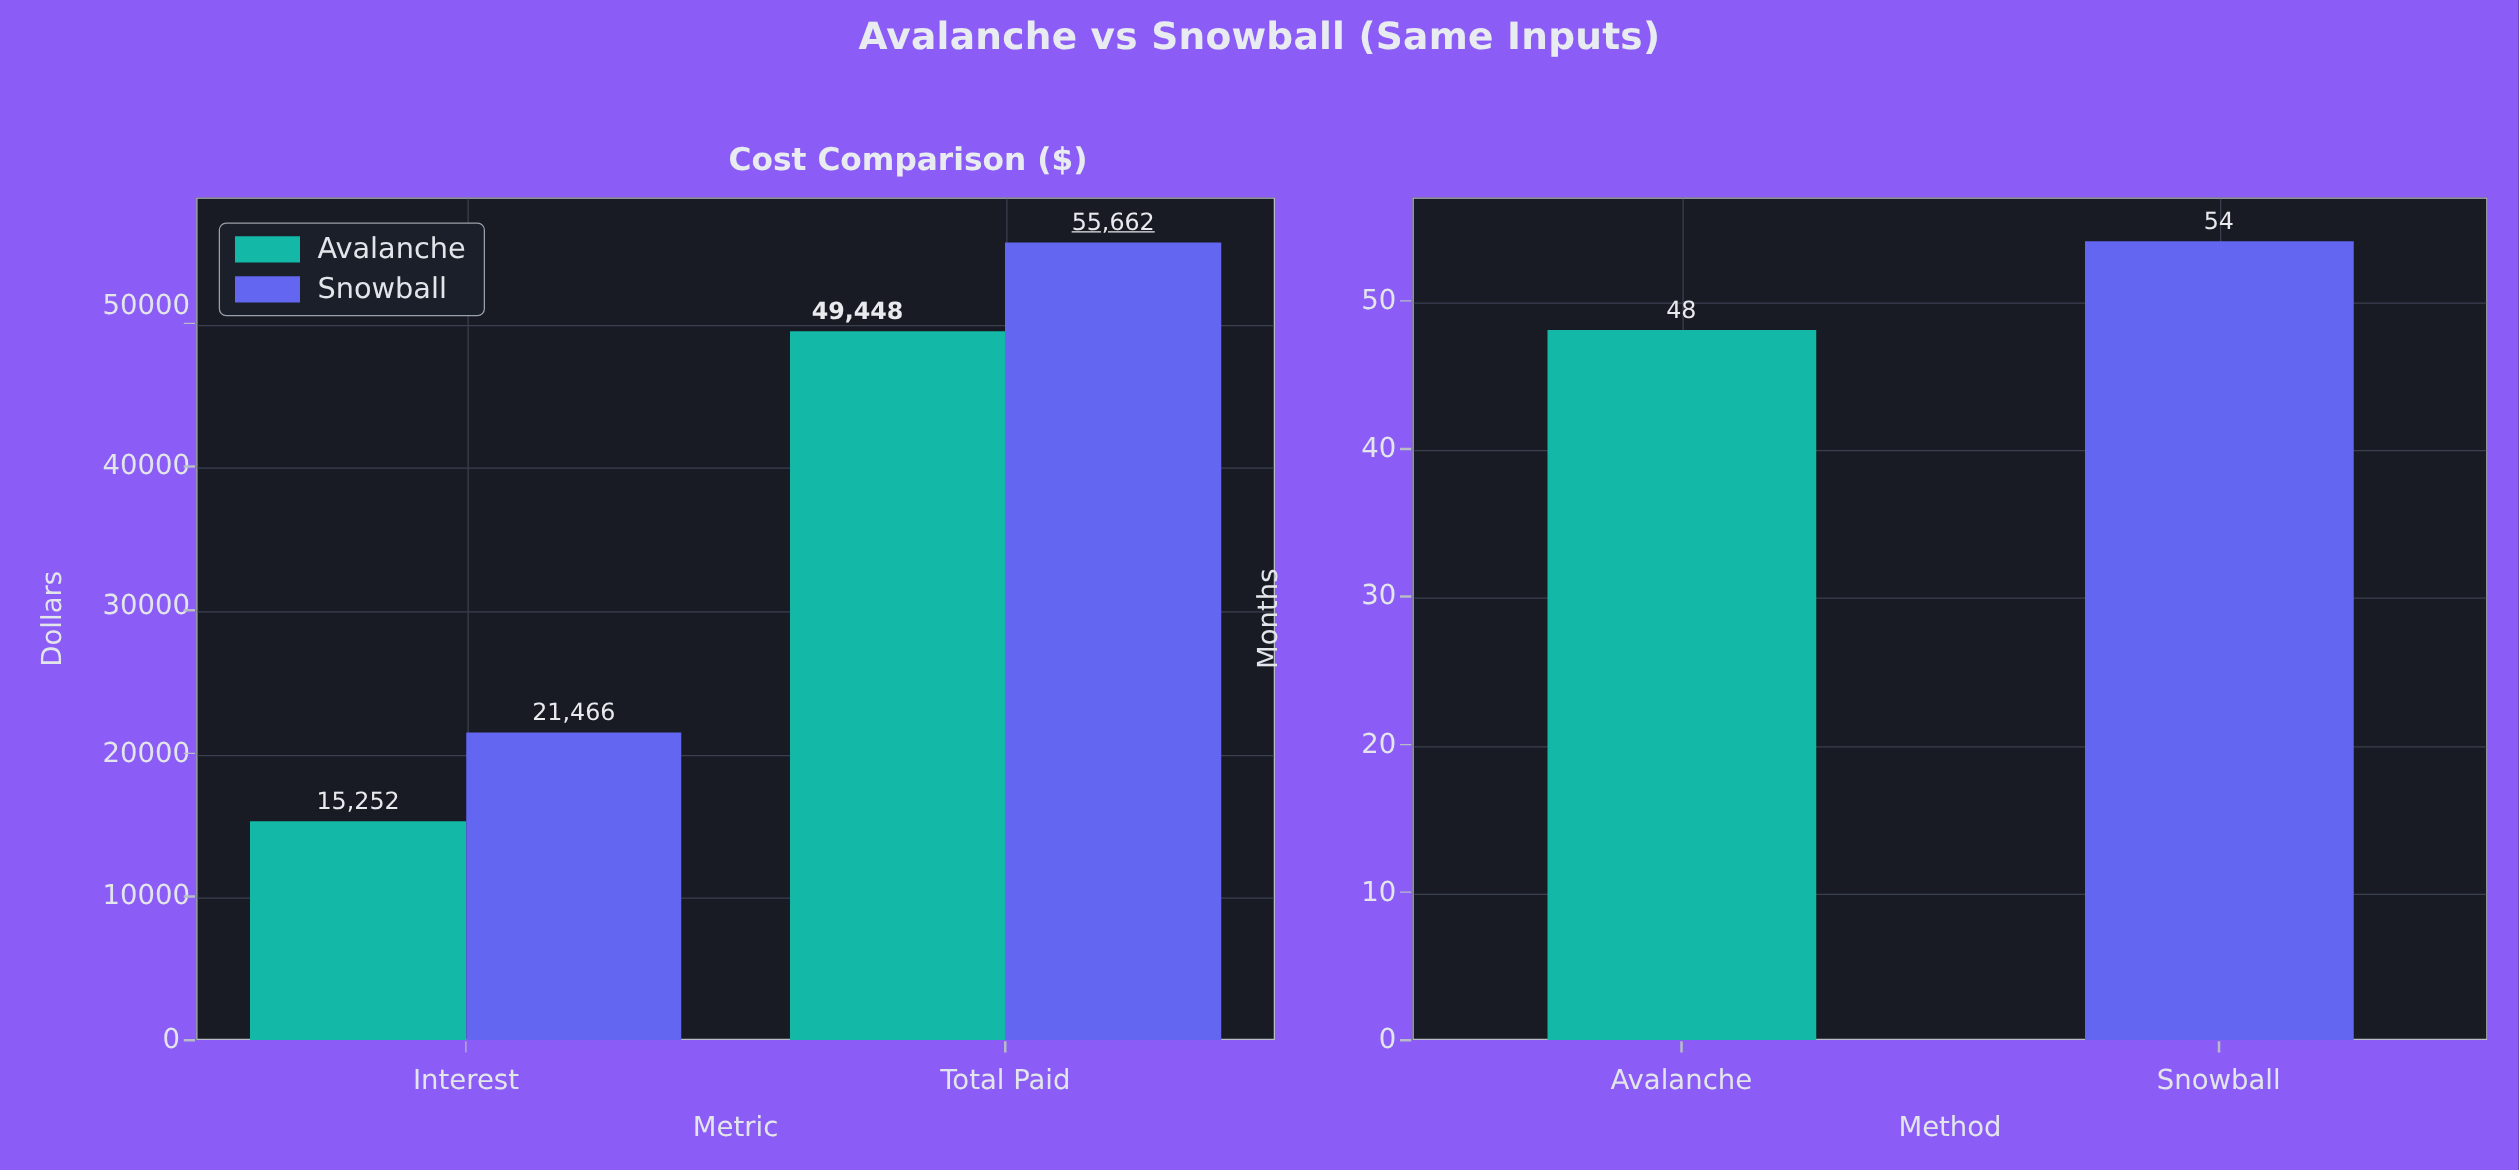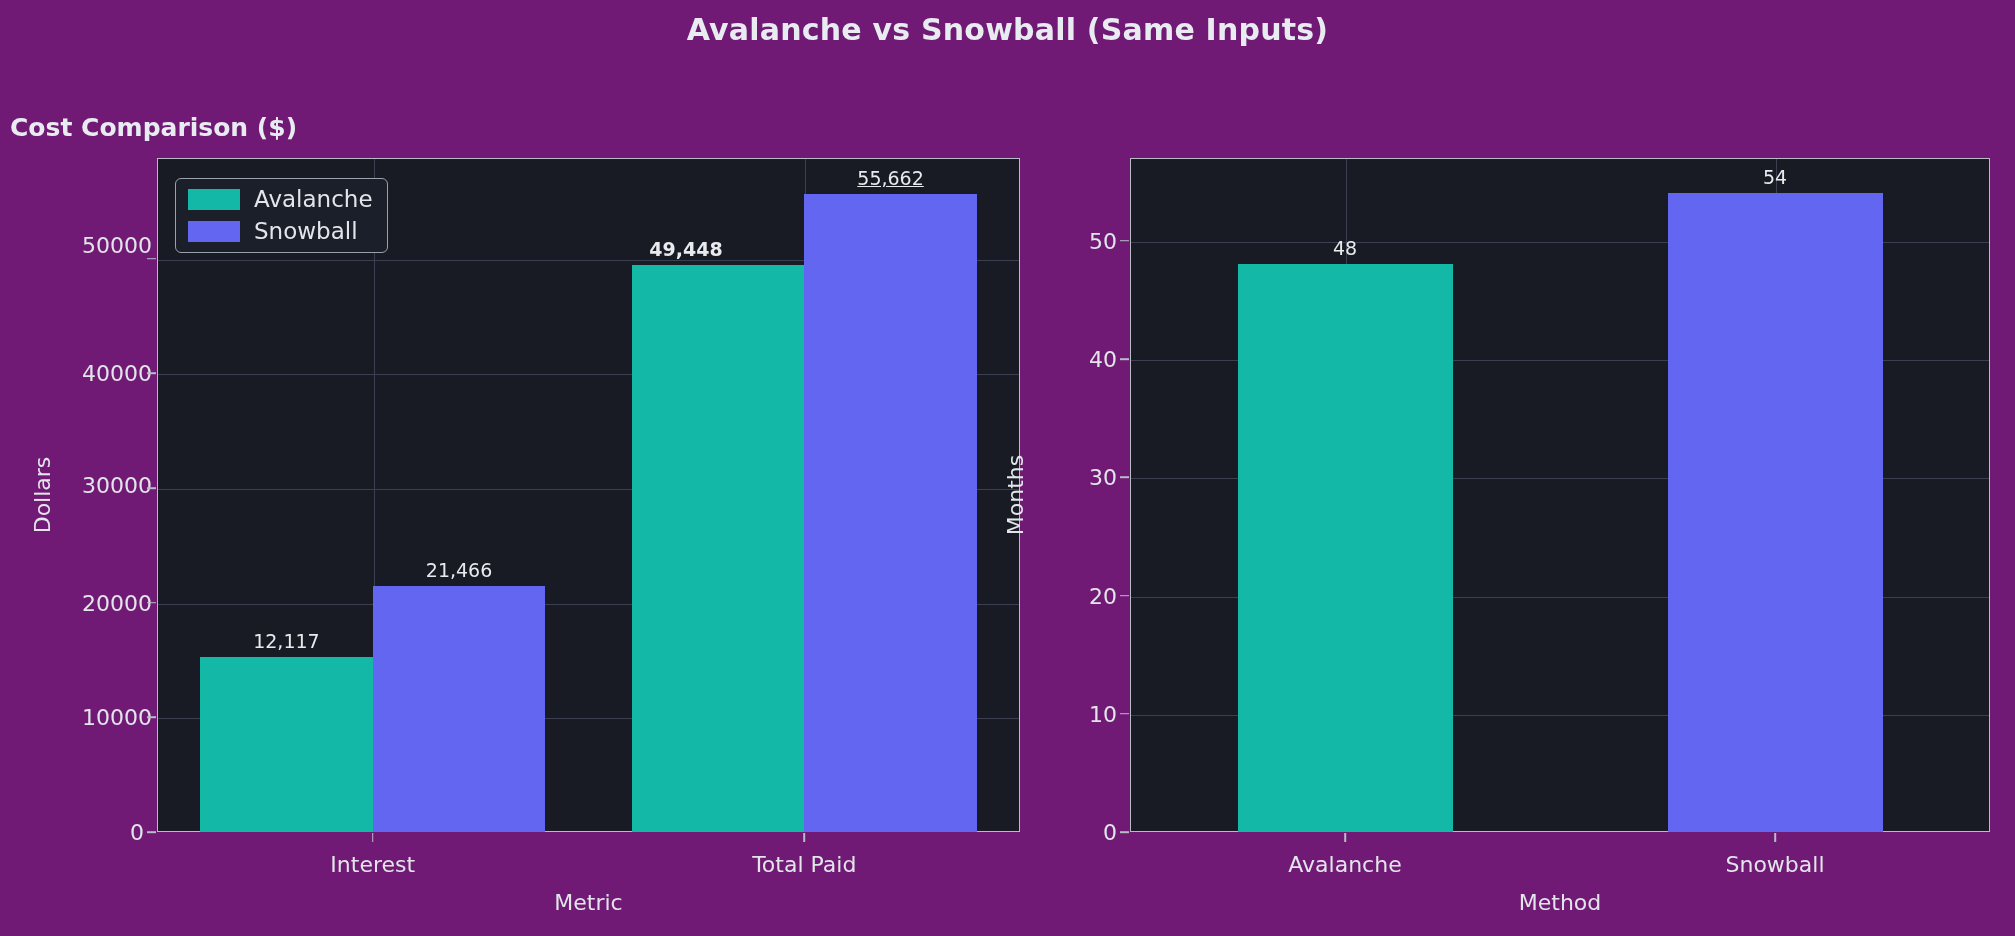--- a/index.html
+++ b/index.html
@@ -12,21 +12,21 @@
     height: 936px;
     font-family: "DejaVu Sans", sans-serif;
     color: #e8eaed;
     overflow: hidden;
     position: relative;
   }
 
   .figure {
     position: absolute;
     inset: 0;
-    background: #701a75;
+    background: #8b5cf6;
     padding-left: 22px;
   }
 
   .suptitle {
     position: absolute;
     top: 12px;
     left: 0;
     width: 100%;
     text-align: center;
     font-size: 30px;
@@ -43,21 +43,21 @@
     height: 936px;
   }
   .subplot.left  { left: 0;    width: 1020px; }
   .subplot.right { left: 1020px; width: 995px; }
 
   .ax-title {
     position: absolute;
     top: 113px;
     left: 0;
     width: 100%;
-    text-align: left;
+    text-align: right;
     font-size: 25px;
     font-weight: bold;
     color: #e8ecf1;
   }
   .subplot.left .ax-title  { left: 10px; width: 860px; }
   .subplot.right .ax-title { left: 45px; width: 860px; }
 
   
   .plot {
     position: absolute;
@@ -221,21 +221,21 @@
     </div>
   <div class="ytick-mark" style="top: 832px; left: 147px;"></div>
       <div class="ytick-mark" style="top: 717.374px; left: 147px;"></div>
       <div class="ytick-mark" style="top: 602.748px; left: 147px;"></div>
       <div class="ytick-mark" style="top: 488.122px; left: 147px;"></div>
       <div class="ytick-mark" style="top: 373.497px; left: 147px;"></div>
       <div class="ytick-mark" style="top: 258.871px; left: 147px;"></div>
       <div class="xtick-mark" style="left: 372.75px; top: 833px;"></div>
       <div class="xtick-mark" style="left: 804.25px; top: 833px;"></div>
       <div class="bar" style="left: 200.15px; top: 657.173px; width: 172.6px; height: 174.827px; background: rgb(20, 184, 166);"></div>
-      <div class="bar-label" style="left: 286.45px; top: 630.173px;">12,117</div>
+      <div class="bar-label" style="left: 286.45px; top: 630.173px;">15,252</div>
       <div class="bar" style="left: 631.65px; top: 265.198px; width: 172.6px; height: 566.802px; background: rgb(20, 184, 166);"></div>
       <div class="bar-label" style="left: 686px; top: 238.198px; font-weight: bold;">49,448</div>
       <div class="bar" style="left: 372.75px; top: 585.944px; width: 172.6px; height: 246.056px; background: rgb(99, 102, 241);"></div>
       <div class="bar-label" style="left: 459.05px; top: 558.944px;">21,466</div>
       <div class="bar" style="left: 804.25px; top: 193.97px; width: 172.6px; height: 638.03px; background: rgb(99, 102, 241);"></div>
       <div class="bar-label" style="left: 890.55px; top: 166.97px; text-decoration: underline;">55,662</div>
     </div>
 
   <div class="subplot right">
 

